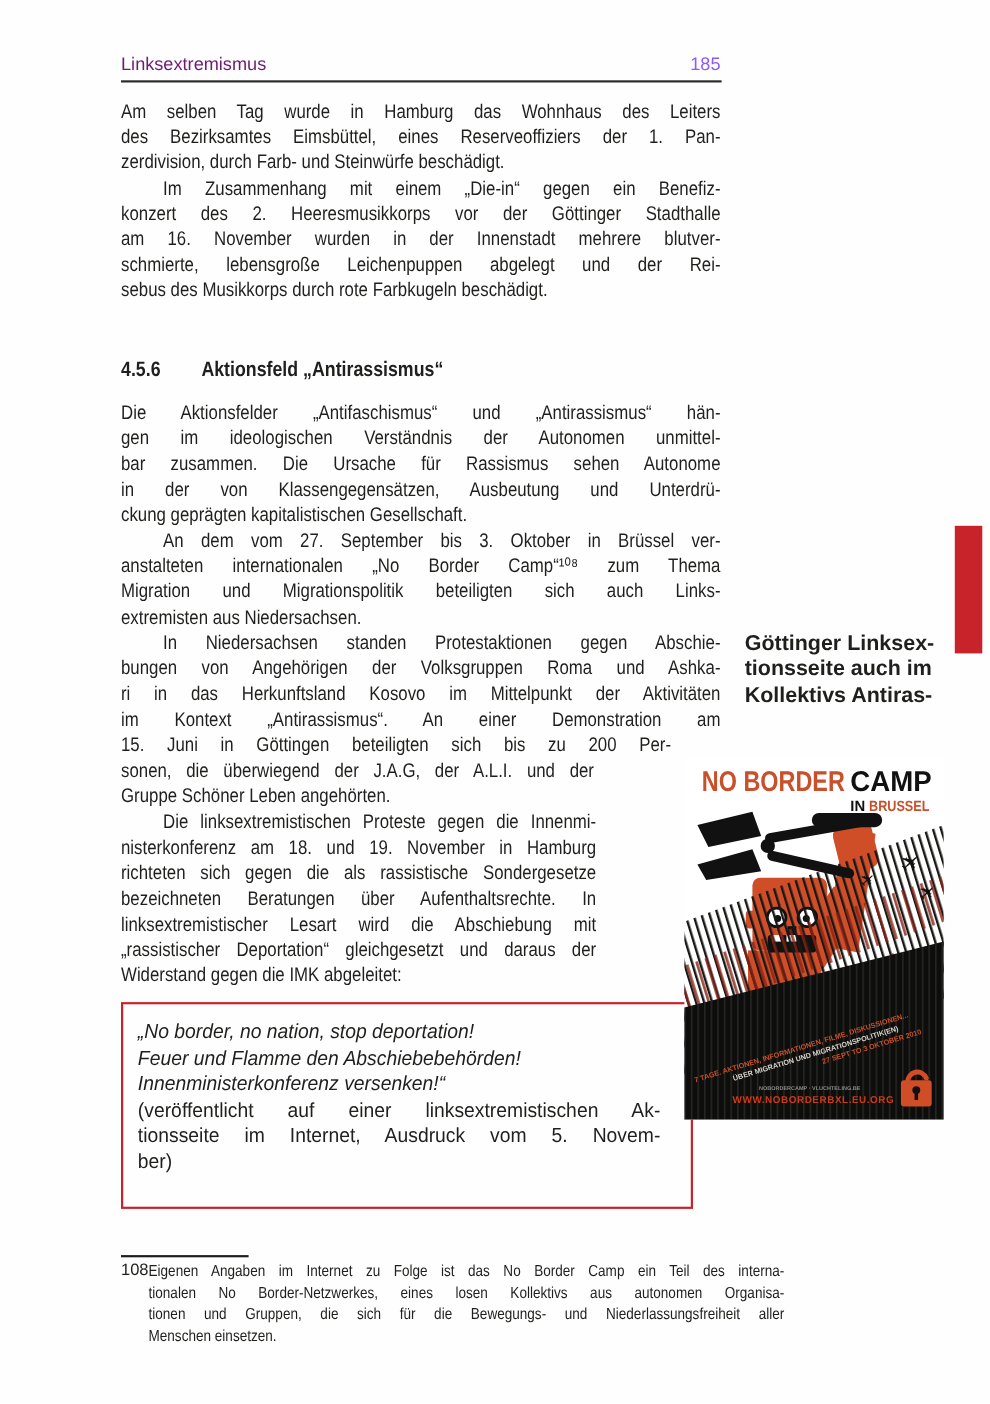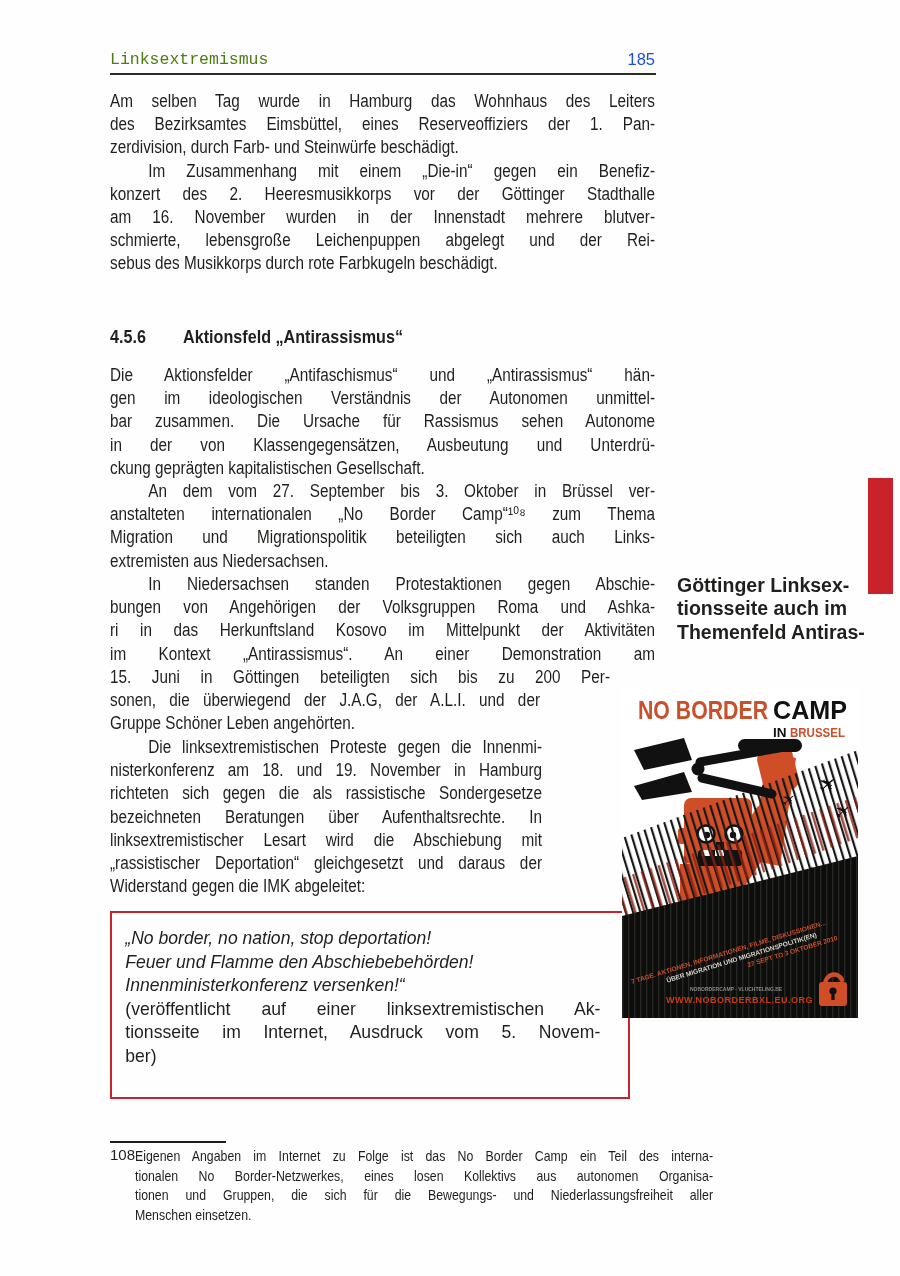--- a/index.html
+++ b/index.html
@@ -7,22 +7,22 @@
     --red:#c8232a;
     --orange:#cc4f26;
     --poster-black:#0d0d0b;
   }
   html,body{margin:0;padding:0;background:#ffffff;}
   .page{
     position:relative;width:900px;height:1276px;background:#fefefe;overflow:hidden;
     font-family:"Liberation Sans","DejaVu Sans",sans-serif;color:var(--ink);
   }
   
-  .runtitle{position:absolute;left:110px;top:50px;font-size:16.5px;color:#4d7c0f;font-family:Liberation Mono, monospace;}
-  .pnum{position:absolute;left:110px;top:50px;width:545px;text-align:right;font-size:16.5px;color:#1d4ed8;}
+  .runtitle{position:absolute;left:110px;top:50px;font-size:16.5px;color:#701a75;}
+  .pnum{position:absolute;left:110px;top:50px;width:545px;text-align:right;font-size:16.5px;color:#8b5cf6;}
   .headrule{position:absolute;left:110px;top:73px;width:546px;height:2px;background:#2b2b29;}
   
   .para{position:absolute;left:110px;font-size:18px;}
   .cond{transform:scaleX(0.85);transform-origin:0 0;}
   .line{line-height:23.2px;height:23.2px;white-space:normal;}
   .just{text-align:justify;text-align-last:justify;}
   .it{font-style:italic;}
   .heading{position:absolute;left:110px;top:326px;margin:0;font-size:19px;font-weight:bold;}
   .hnum{display:inline-block;width:86px;}
   
@@ -97,21 +97,21 @@
       <div class="line just" style="width: 508.235px;">richteten sich gegen die als rassistische Sondergesetze</div>
       <div class="line just" style="width: 508.235px;">bezeichneten Beratungen über Aufenthaltsrechte. In</div>
       <div class="line just" style="width: 508.235px;">linksextremistischer Lesart wird die Abschiebung mit</div>
       <div class="line just" style="width: 508.235px;">„rassistischer Deportation“ gleichgesetzt und daraus der</div>
       <div class="line">Widerstand gegen die IMK abgeleitet:</div>
     </div>
 
   <aside class="margin-note" id="mnote">
       <div class="line">Göttinger Linksex-</div>
       <div class="line">tionsseite auch im</div>
-      <div class="line">Themenfeld Antiras-</div>
+      <div class="line">Kollektivs Antiras-</div>
     </aside>
 
   <div class="red-marker"></div>
 
   <div class="quote-box">
     <div class="quote-inner cond" id="qbox" style="transform:scaleX(0.95)">
         <div class="line it">„No border, no nation, stop deportation!</div>
         <div class="line it">Feuer und Flamme den Abschiebebehörden!</div>
         <div class="line it">Innenministerkonferenz versenken!“</div>
         <div class="line just" style="width: 500px;">(veröffentlicht auf einer linksextremistischen Ak-</div>

